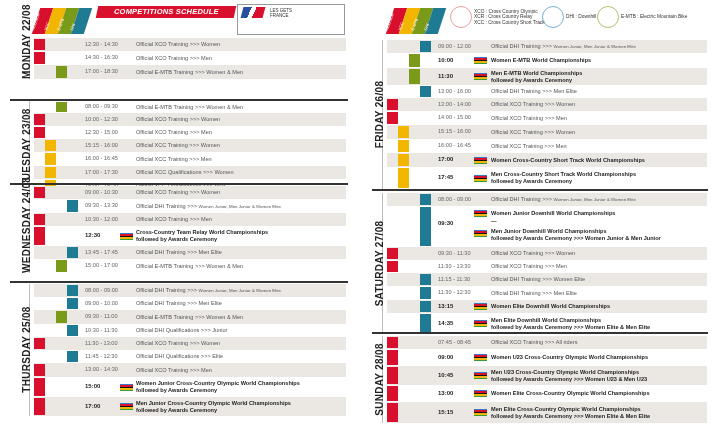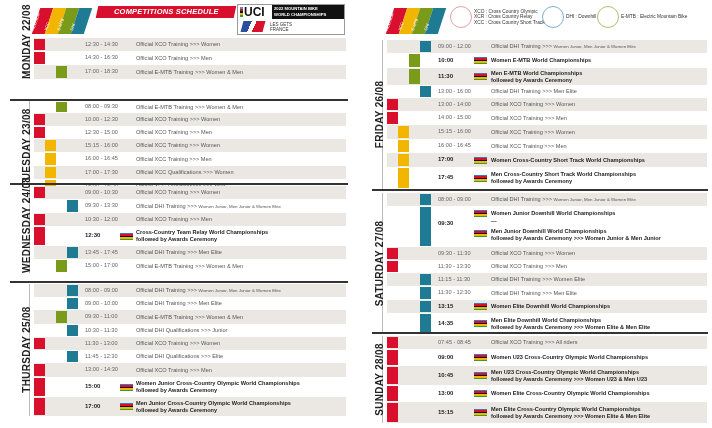--- a/index.html
+++ b/index.html
@@ -59,30 +59,20 @@
         <span>E-MTB</span>
       </div>
     <div class="disc-tab" style="background:#1f7a94">
         <span>DHI</span>
       </div>
   </div>
 
   <div class="title-banner"><span>COMPETITIONS SCHEDULE</span></div>
 
   <div class="uci-box">
-    <div class="uci-top">
-      <div class="uci-logo">
-          <div class="uci-stripes"></div>
-          <span>UCI</span>
-        </div>
-      <div class="uci-name">
-          <div>2022 MOUNTAIN BIKE</div>
-          <div>WORLD CHAMPIONSHIPS</div>
-        </div>
-    </div>
     <div class="uci-bottom">
       <div class="flag-logo"></div>
       <div class="uci-loc">
           <div>LES GETS</div>
           <div>FRANCE</div>
         </div>
     </div>
   </div>
 
   <div class="disc-tabs" style="left:390px; top:8px;">

